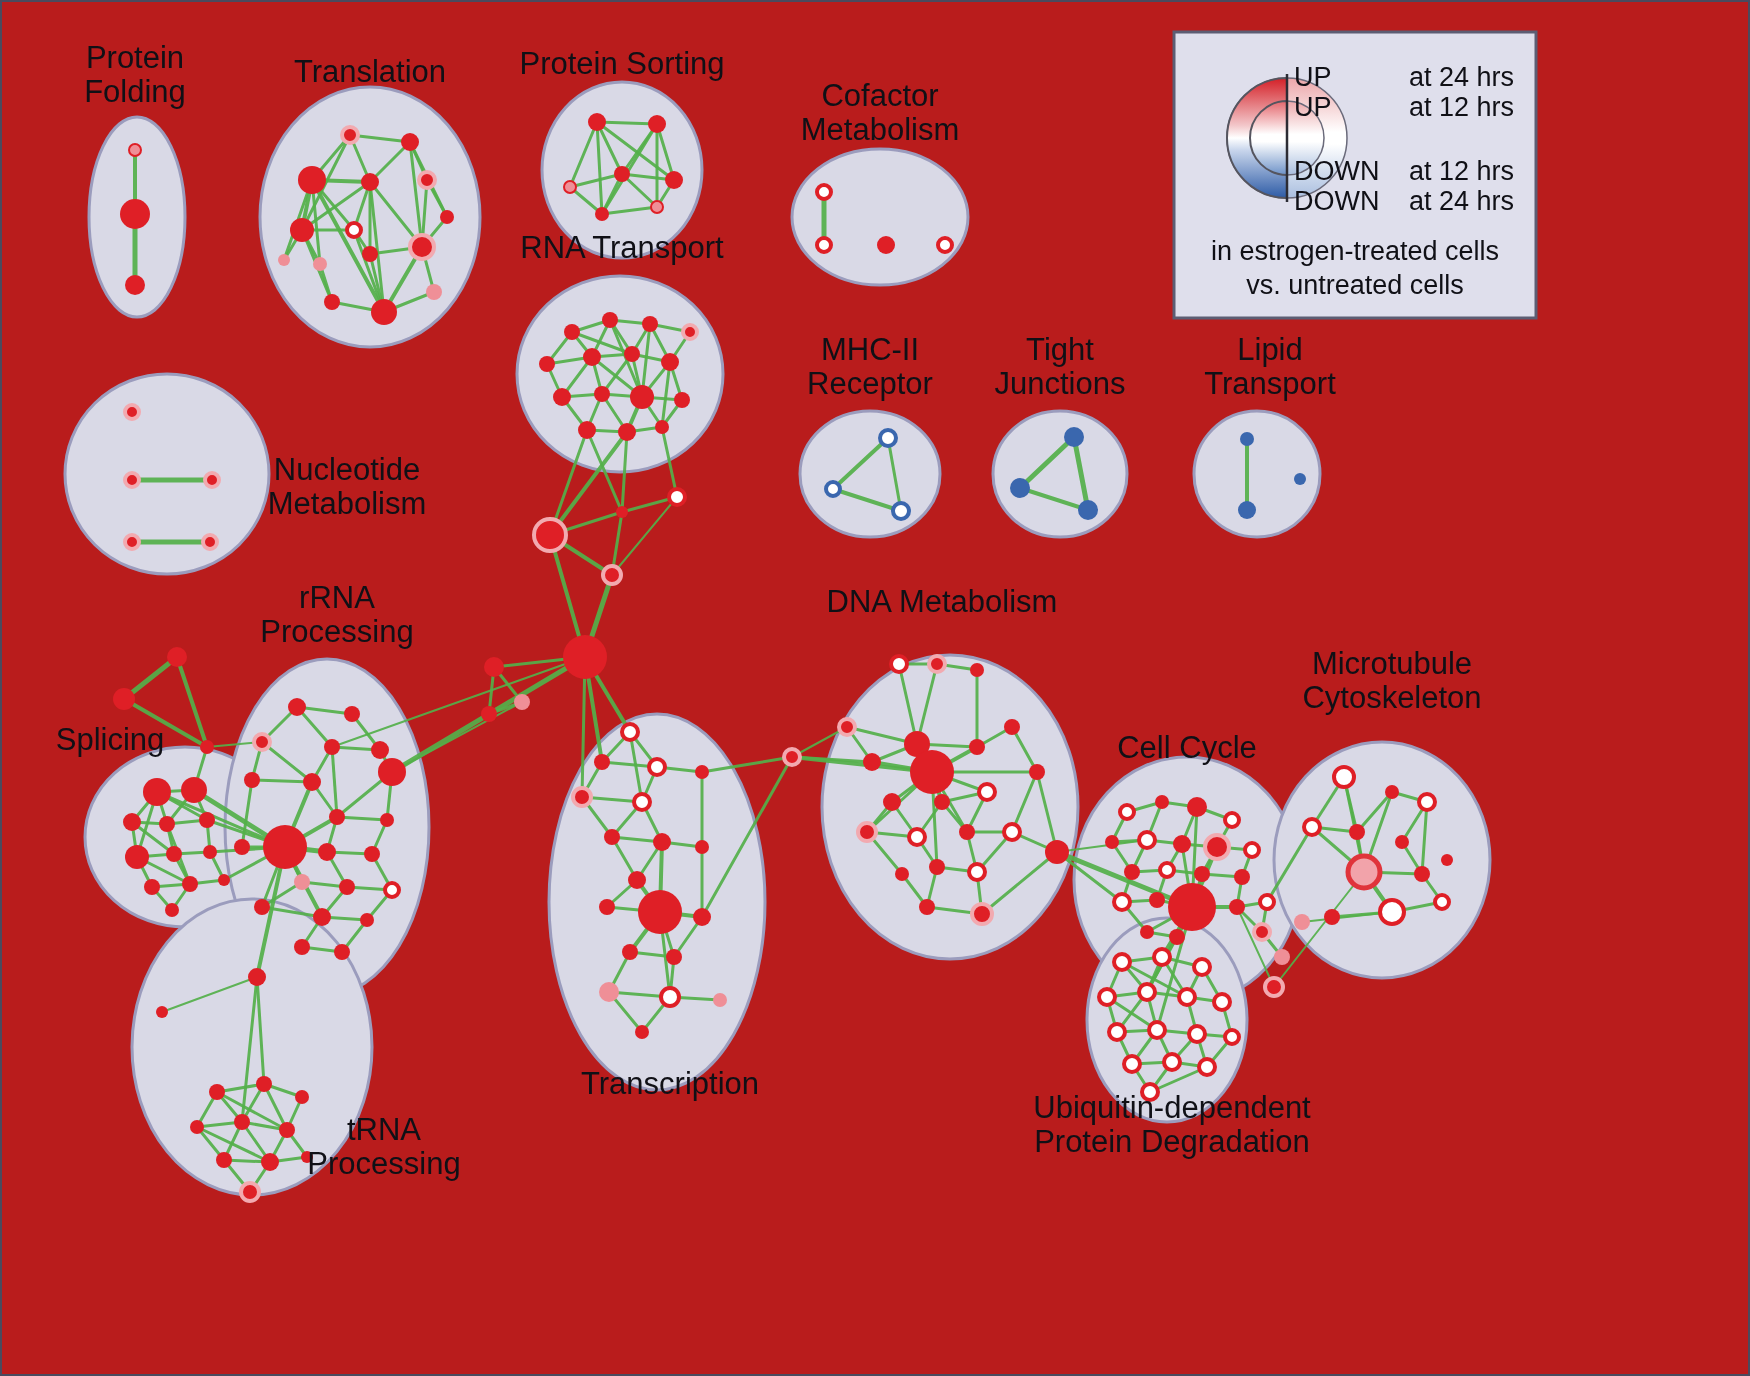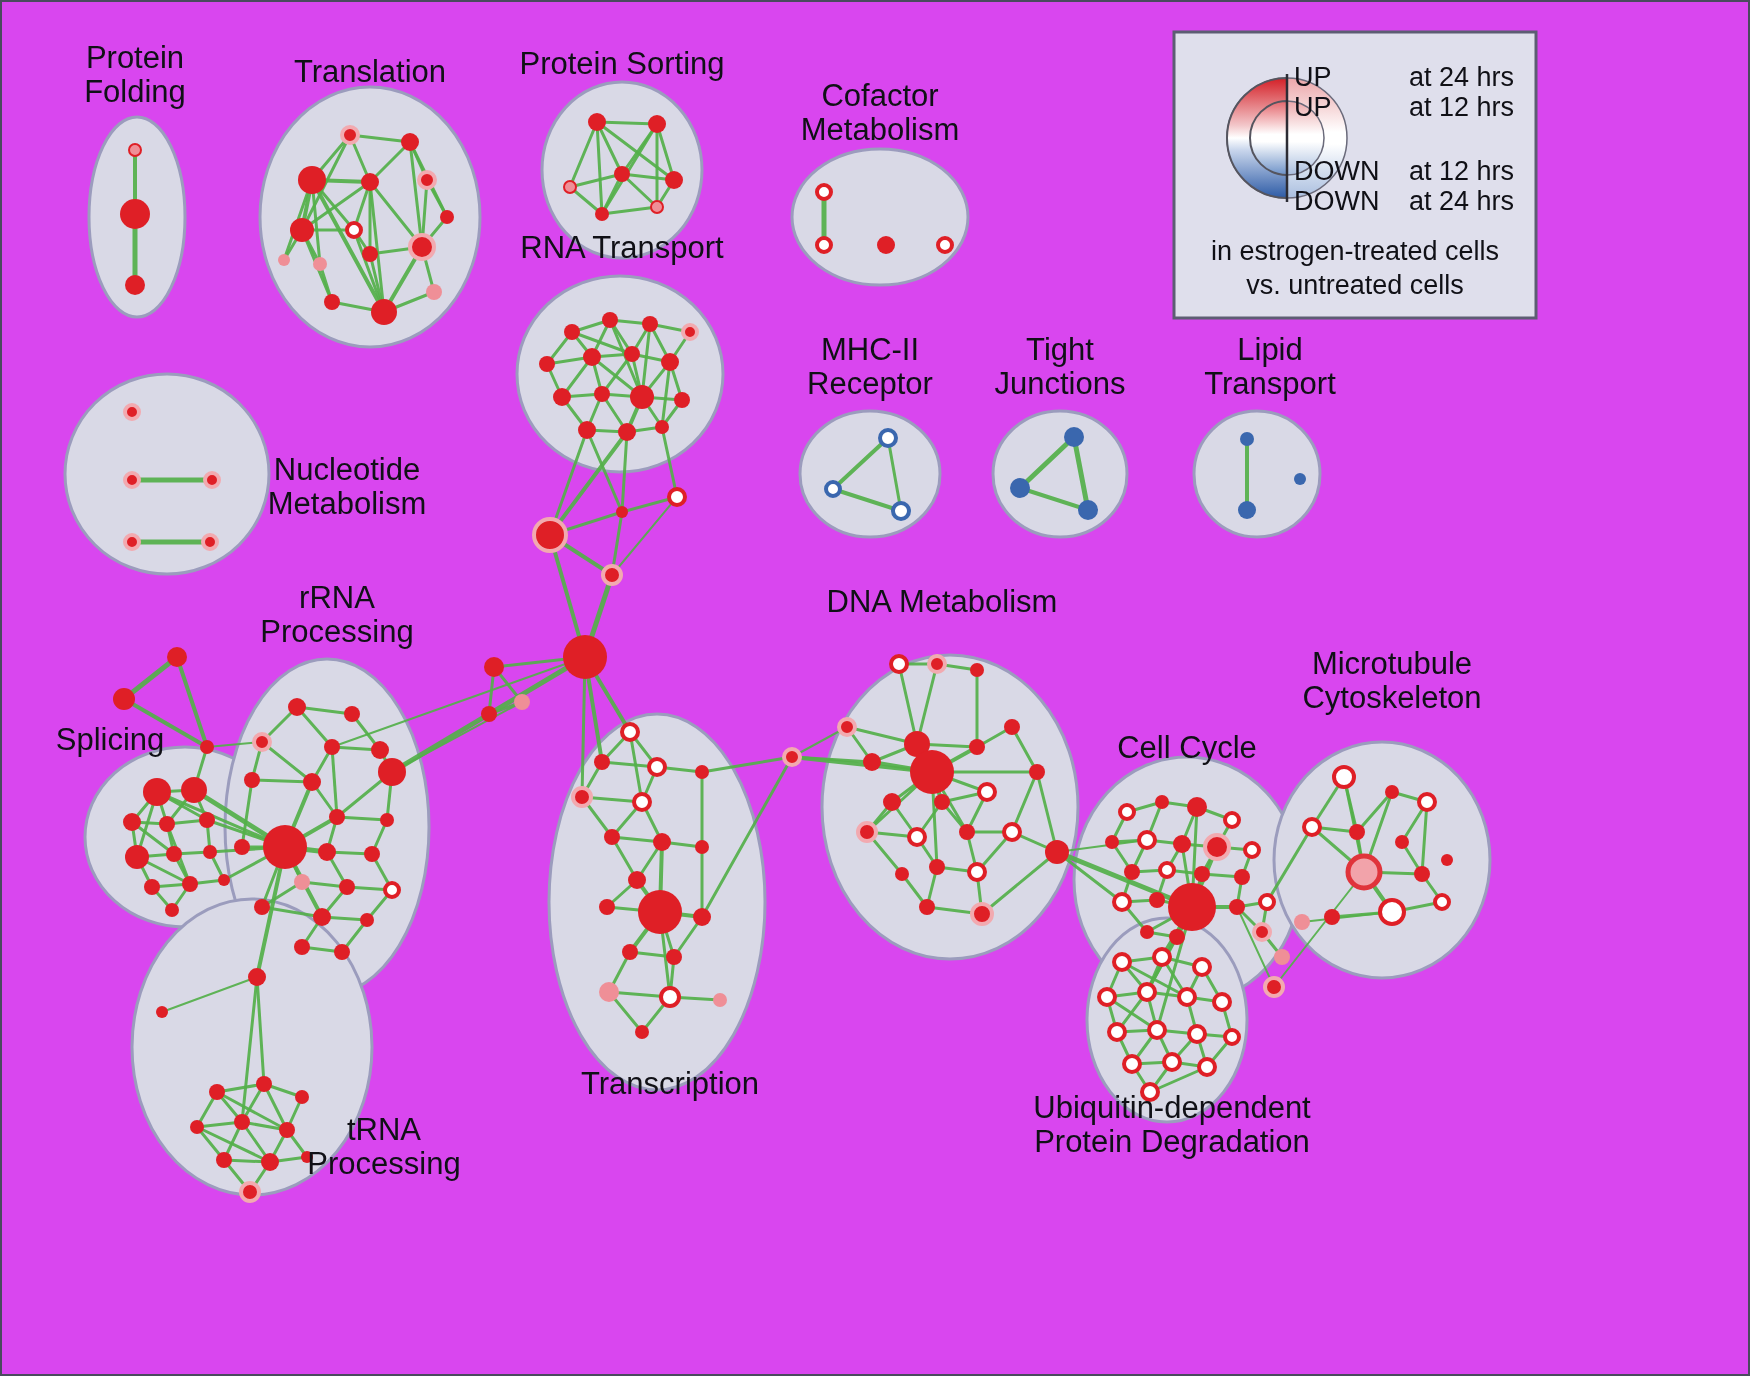--- a/index.html
+++ b/index.html
@@ -9,21 +9,21 @@
   .edge{stroke-linecap:round;opacity:.92;}
   .clabel{font-family:"Liberation Sans",sans-serif;font-size:31px;fill:#101016;text-anchor:middle;}
   .ltext{font-family:"Liberation Sans",sans-serif;font-size:27px;fill:#101016;}
   .ltext-end{text-anchor:end;}
   .caption{text-anchor:middle;}
   .legend-box{fill:#dfdfec;stroke:#5c5d73;stroke-width:3;}
 </style>
 </head>
 <body>
 
-<div class="page" style="background: #d946ef;">
+<div class="page" style="background: #b91c1c;">
   <svg id="net" width="1750" height="1376" viewBox="0 0 1750 1376">
     <defs>
       <linearGradient id="gradOuter" x1="0" y1="0" x2="0" y2="1">
         <stop offset="0%" stop-color="#d42027"></stop>
         <stop offset="40%" stop-color="#f3c9cc"></stop>
         <stop offset="50%" stop-color="#ffffff"></stop>
         <stop offset="60%" stop-color="#c9d6ec"></stop>
         <stop offset="100%" stop-color="#2d5ba6"></stop>
       </linearGradient>
       <linearGradient id="gradInner" x1="0" y1="0" x2="0" y2="1">

